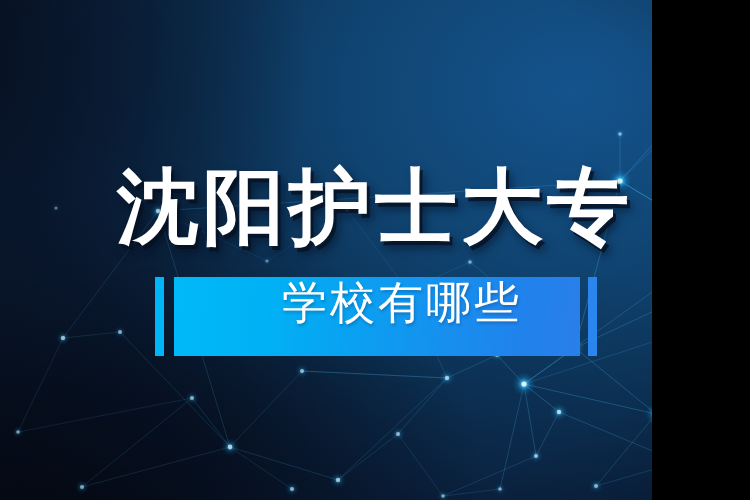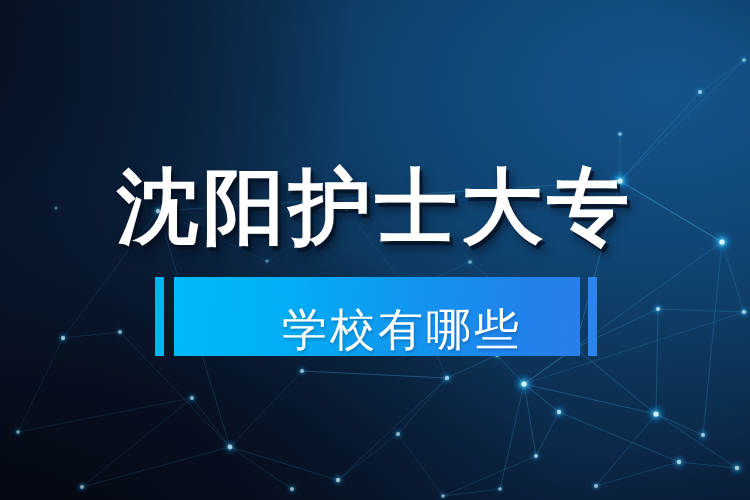--- a/index.html
+++ b/index.html
@@ -7,21 +7,21 @@
     margin: 0;
     padding: 0;
     background: #000;
   }
   body {
     font-family: "Liberation Sans", "DejaVu Sans", sans-serif;
   }
 
   #banner {
     position: relative;
-    width: 750px;
+    width: 652px;
     height: 500px;
     overflow: hidden;
     background: #6d28d9;
   }
 
   
   .bg-base {
     position: absolute;
     inset: 0;
     background:
@@ -105,21 +105,21 @@
   .sub-bar {
     flex: 1 1 auto;
     background: linear-gradient(95deg,
        #00b9f8 0%,
        #00b2f5 22%,
        #0aa1f1 44%,
        #1690ef 66%,
        #2182ec 86%,
        #2a7fea 100%);
     display: flex;
-    align-items: flex-end;
+    align-items: flex-start;
     justify-content: center;
     overflow: hidden;
   }
   .subtitle {
     font-family: "DejaVu Sans", "Liberation Sans", sans-serif;
     font-size: 45px;
     line-height: 52px;
     font-weight: 400;
     color: #ffffff;
     letter-spacing: 3px;

